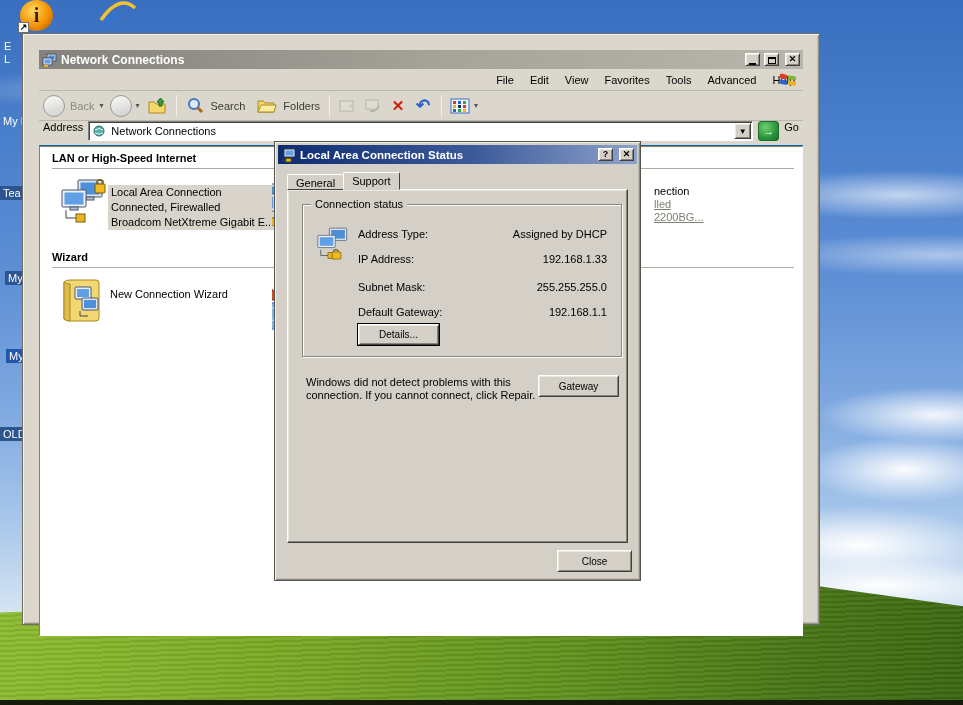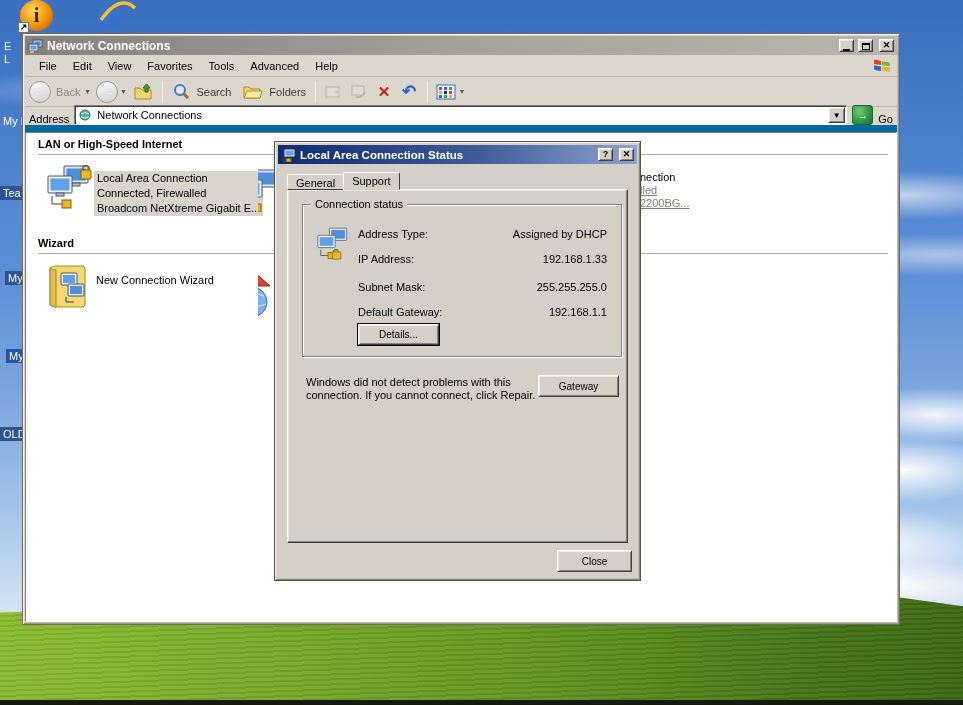--- a/index.html
+++ b/index.html
@@ -35,49 +35,49 @@
     color:#4a1d00; font-weight:bold; font-size:20px; text-align:center; line-height:30px; font-family:"Liberation Serif",serif;}
   .shortcut-badge { position:absolute; left:-2px; bottom:-2px; width:11px; height:11px; background:#fff; border:1px solid #6f6f6f; font-size:9px; line-height:9px; color:#000; text-align:center; }
   .icon-ie { position:absolute; left:99px; top:0; width:40px; height:30px; z-index:2; }
   .btn { background:#d4d0c8; border:1px solid; border-color:#fff #404040 #404040 #fff;
     box-shadow: inset 1px 1px 0 #ebe8e0, inset -1px -1px 0 #87857a; font-size:10px; text-align:center; cursor:default;}
   .btn-default { outline:1px solid #000; }
   .sunken { background:#fff; border:1px solid; border-color:#808080 #fff #fff #808080;
     box-shadow: inset 1px 1px 0 #404040; }
 
   
-  .window { position:absolute; left:22px; top:33px; width:878px; height:592px; z-index:5;
+  .window { position:absolute; left:22px; top:33px; width:798px; height:592px; z-index:5;
     background:#dbd7cc; border:1px solid #6e6c62;
     box-shadow: inset 1px 1px 0 #f4f2ea, inset -1px -1px 0 #989588, inset 2px 2px 0 #dbd7cc, inset -2px -2px 0 #c0bdb0;
-    padding:2px; }
+    padding:16px; }
   .titlebar { height:19px; display:flex; align-items:center; padding:0 3px; gap:4px;
     background:linear-gradient(90deg,#84827c,#a7a49b 55%,#b8b5ac); }
   .titlebar .title { color:#fff; font-weight:bold; font-size:12px; flex:1; white-space:nowrap; }
   .titlebtn { width:15px; height:13px; font-size:9px; line-height:11px; font-weight:bold; color:#000; padding:0; }
   .glyph-min { display:block; margin:8px auto 0; width:7px; height:2px; background:#000; }
   .glyph-max { display:block; margin:2px auto 0; width:8px; height:7px; border:1px solid #000; border-top-width:2px; }
 
-  .menubar { height:22px; display:flex; align-items:center; padding-left:6px; background:#dbd7cc; border-bottom:1px solid #bab7ab; position:relative;}
+  .menubar { height:22px; display:flex; align-items:center; padding-left:6px; background:#dbd7cc; border-bottom:1px solid #bab7ab; position:relative;justify-content:flex-end;}
   .menu-item { padding:3px 8px; }
   .logo-panel { position:absolute; right:2px; top:1px; width:27px; height:20px; display:flex; align-items:center; justify-content:center; }
 
   .toolbar { height:30px; display:flex; align-items:center; padding:0 4px; gap:3px; background:#dbd7cc; border-bottom:1px solid #bab7ab; }
   .tsep { width:1px; height:22px; background:#b3b0a4; border-right:1px solid #f2f0e9; margin:0 4px; }
   .navcircle { width:22px; height:22px; border-radius:50%; border:1px solid #9a9a9a;
     background:linear-gradient(160deg,#fbfbfb,#cfcfcc); display:flex; align-items:center; justify-content:center; }
   .navarrow { color:#fff; font-size:13px; font-weight:bold; text-shadow:0 0 1px #999; }
   .tlabel { color:#3a3a35; padding:0 2px; }
   .tlabel-dim { color:#8a887e; }
   .caret { font-size:8px; color:#555; }
   .ticon { width:22px; height:22px; display:flex; align-items:center; justify-content:center; }
   .dimicon { opacity:.45; }
   .xicon { color:#d21d0c; font-size:15px; font-weight:bold; }
   .undoicon { color:#2b5fd4; font-size:17px; font-weight:bold; transform:scaleX(-1); }
 
-  .addressbar { height:25px; display:flex; align-items:flex-end; gap:5px; padding:0 4px; background:#dbd7cc; border-bottom:7px solid #0369a1; }
+  .addressbar { height:25px; display:flex; align-items:flex-start; gap:5px; padding:0 4px; background:#dbd7cc; border-bottom:1px solid #0369a1; }
   .addr-field { flex:1; height:20px; display:flex; align-items:center; gap:4px; padding:1px 1px 1px 4px; }
   .addr-drop { width:17px; height:16px; margin-left:auto; font-size:8px; line-height:15px; }
   .go-btn { width:21px; height:20px; border-radius:3px; border:1px solid #1c6b28;
     background:radial-gradient(circle at 35% 30%, #6fcf6f, #2c9440 60%, #147028); color:#fff; font-weight:bold; text-align:center; line-height:18px; }
 
   .content { position:relative; background:#fff; height:490px; border:1px solid; border-color:#808080 #fff #fff #808080; overflow:hidden; }
   .sec-header { position:absolute; left:12px; right:8px; font-weight:bold; font-size:11px; border-bottom:1px solid #aeaca2; padding-bottom:4px; }
   .lan-lines { position:absolute; line-height:13px; }
   .sel-gray { background:#d8d4cb; padding:1px 3px; }
   .dim { color:#7e7c74;text-decoration:underline; }

